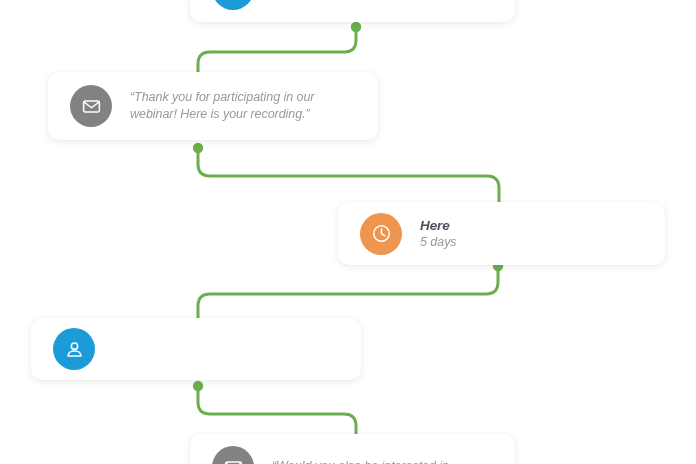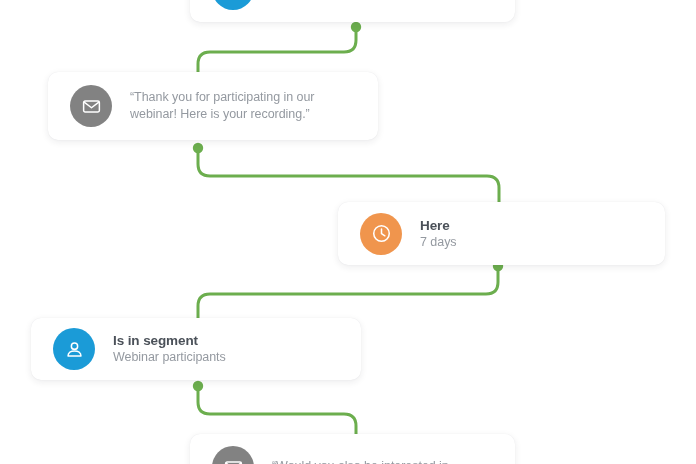--- a/index.html
+++ b/index.html
@@ -47,20 +47,21 @@
     justify-content: center;
     margin-left: 22px;
   }
   .node-icon svg { display: block; }
   .node-body {
     margin-left: 18px;
     padding-right: 16px;
     display: flex;
     flex-direction: column;
     justify-content: center;
+    font-style: italic;
   }
   .node-title {
     font-size: 13.5px;
     font-weight: bold;
     color: #4b5159;
     line-height: 17px;
     letter-spacing: -0.1px;
   }
   .node-sub {
     font-size: 12.5px;
@@ -128,34 +129,30 @@
 
   <div id="node-wait" class="node-card">
     <div class="node-icon" style="background:#f0954d;">
       <svg width="23" height="23" viewBox="0 0 24 24" fill="none" stroke="#ffffff" stroke-width="1.6" stroke-linecap="round" stroke-linejoin="round">
         <circle cx="12" cy="12" r="8.1"></circle>
         <path d="M12 7.3 L12 12.2 L15.5 14.4"></path>
       </svg>
     </div>
     <div class="node-body">
       <div class="node-title">Here</div>
-      <div class="node-sub">7 days</div>
+      <div class="node-sub">5 days</div>
     </div>
   </div>
 
   <div id="node-segment" class="node-card">
     <div class="node-icon" style="background:#1b9bd7;">
       <svg width="21" height="21" viewBox="0 0 24 24" fill="none" stroke="#ffffff" stroke-width="1.7" stroke-linecap="round" stroke-linejoin="round">
         <circle cx="12" cy="8.2" r="3.6"></circle>
         <path d="M4.6 19.4 C4.6 15.6 8 13.6 12 13.6 C16 13.6 19.4 15.6 19.4 19.4 Z"></path>
       </svg>
-    </div>
-    <div class="node-body">
-      <div class="node-title">Is in segment</div>
-      <div class="node-sub">Webinar participants</div>
     </div>
   </div>
 
   <div id="node-email-2" class="node-card">
     <div class="node-icon" style="background:#828282;">
       <svg width="21" height="21" viewBox="0 0 24 24" fill="none" stroke="#ffffff" stroke-width="1.7" stroke-linecap="round" stroke-linejoin="round">
         <rect x="3" y="5.8" width="18" height="12.4" rx="1.6"></rect>
         <path d="M3.6 7 L12 13.4 L20.4 7"></path>
       </svg>
     </div>

